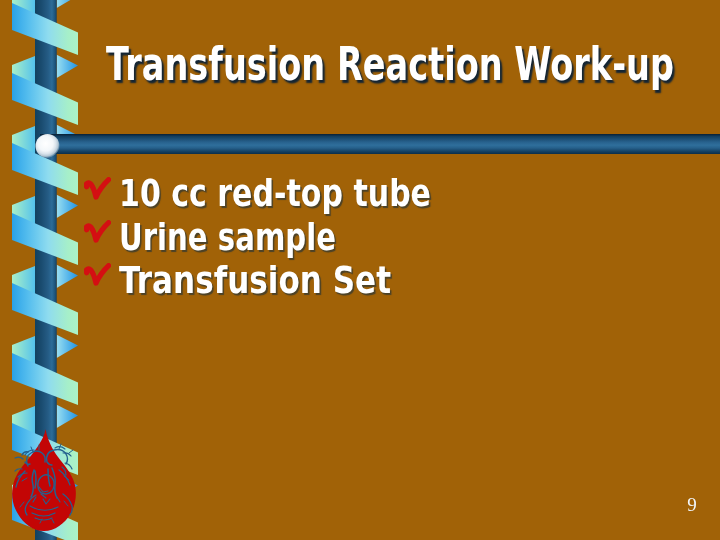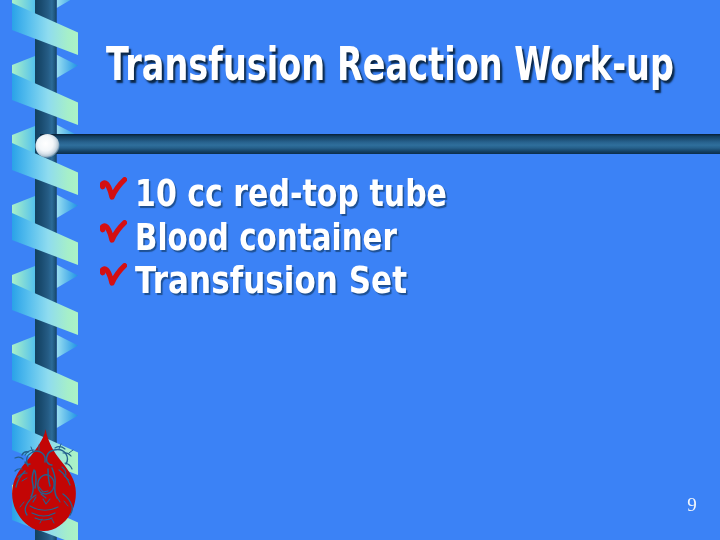--- a/index.html
+++ b/index.html
@@ -1,32 +1,32 @@
 <!DOCTYPE html>
 <html><head>
 <meta charset="utf-8">
 <style>
   html,body{margin:0;padding:0;}
   .slide{
     position:relative; width:720px; height:540px; overflow:hidden;
-    background:#3b82f6;
+    background:#a16207;
     font-family:"DejaVu Sans", sans-serif;
   }
   .deco{position:absolute; left:0; top:0;}
   .title-wrap{
     position:absolute; left:106px; top:37px; white-space:nowrap;
   }
   .title-text{
     display:inline-block;
     font-size:46px; font-weight:bold; color:#FFFFFF;
     text-shadow:3px 3px 2px rgba(6,32,56,0.92);
     transform-origin:0 50%;
   }
   .checklist{
-    position:absolute; left:100px; top:171.5px;
+    position:absolute; left:84px; top:171.5px;
     list-style:none; margin:0; padding:0;
   }
   .checklist li{
     height:43.4px; display:flex; align-items:center; white-space:nowrap;
   }
   .check-icon{
     width:27px; height:25px; flex:0 0 27px; margin-right:8px;
     transform:translateY(-4px);
   }
   .item-text{
@@ -164,21 +164,21 @@
     <li>
       <svg class="check-icon" viewBox="0 0 27 24">
         <path d="M2.6 9.2 C1 6.2 4.4 4.2 6.6 6.4 C8.4 8.2 9.6 11.4 10.8 15 L12 19.6 Q16.5 9.8 24.6 2.2" fill="none" stroke="#D40F12" stroke-width="5.2" stroke-linecap="round" stroke-linejoin="round"></path>
       </svg>
       <span class="item-text" style="transform: scaleX(0.790311);">10 cc red-top tube</span>
     </li>
     <li>
       <svg class="check-icon" viewBox="0 0 27 24">
         <path d="M2.6 9.2 C1 6.2 4.4 4.2 6.6 6.4 C8.4 8.2 9.6 11.4 10.8 15 L12 19.6 Q16.5 9.8 24.6 2.2" fill="none" stroke="#D40F12" stroke-width="5.2" stroke-linecap="round" stroke-linejoin="round"></path>
       </svg>
-      <span class="item-text" style="transform: scaleX(0.773503);">Blood container</span>
+      <span class="item-text" style="transform: scaleX(0.768014);">Urine sample</span>
     </li>
     <li>
       <svg class="check-icon" viewBox="0 0 27 24">
         <path d="M2.6 9.2 C1 6.2 4.4 4.2 6.6 6.4 C8.4 8.2 9.6 11.4 10.8 15 L12 19.6 Q16.5 9.8 24.6 2.2" fill="none" stroke="#D40F12" stroke-width="5.2" stroke-linecap="round" stroke-linejoin="round"></path>
       </svg>
       <span class="item-text" style="transform: scaleX(0.817469);">Transfusion Set</span>
     </li>
   </ul>
 
   <div class="page-number">9</div>

